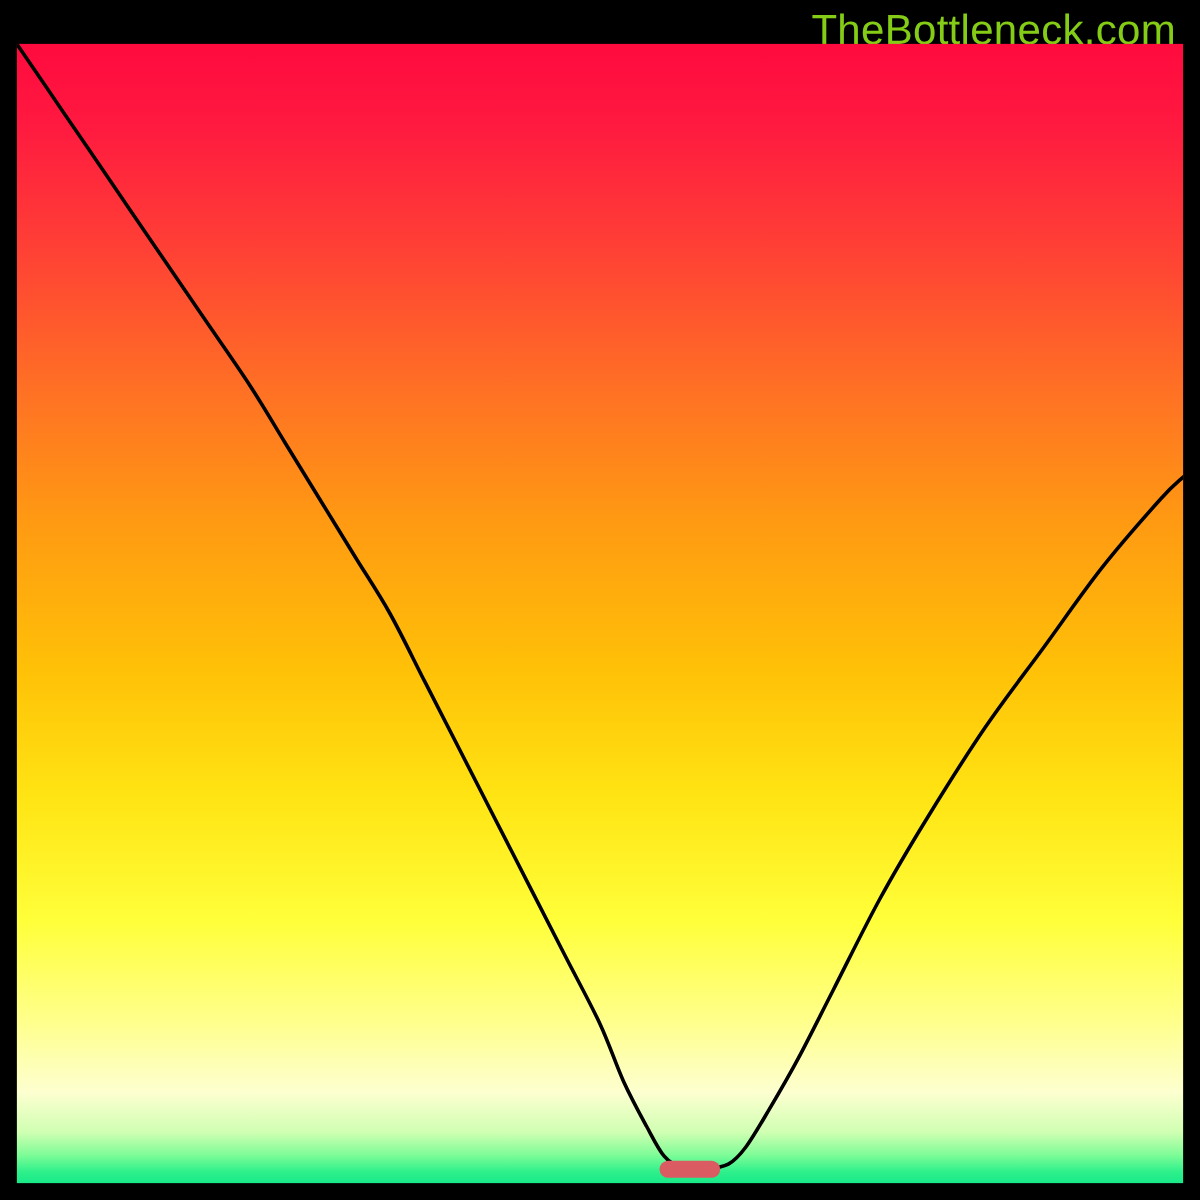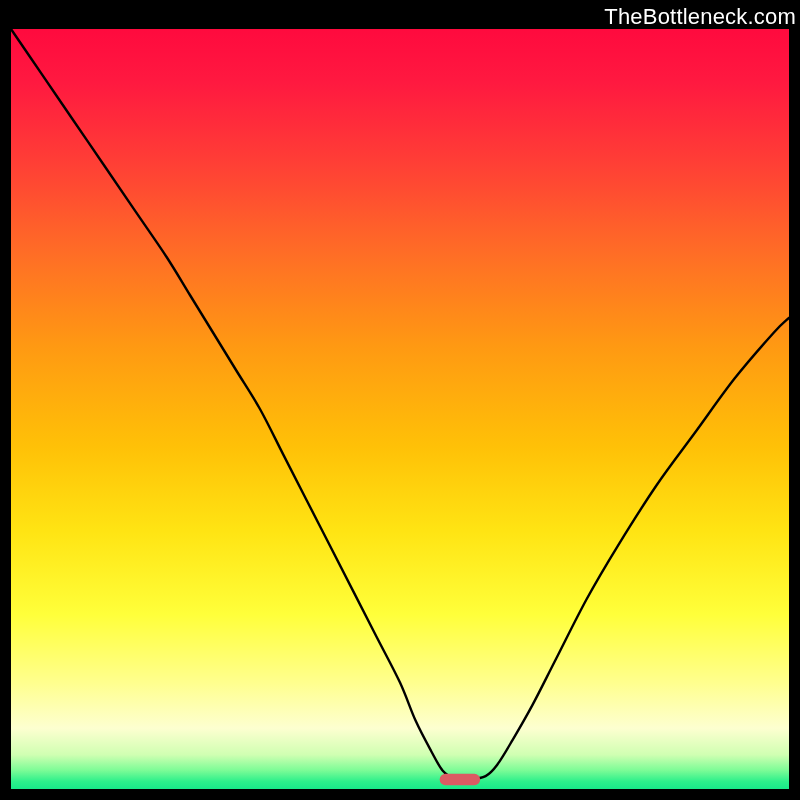--- a/index.html
+++ b/index.html
@@ -21,23 +21,23 @@
     position: absolute;
     left: 11px;
     top: 29px;
     width: 778px;
     height: 760px;
     overflow: hidden;
   }
   .watermark {
     position: absolute;
     top: 4px;
-    right: 4px;
-    color: #ffffff;
-    font-size: 22px;
+    right: 16px;
+    color: #84cc16;
+    font-size: 28px;
     font-weight: 500;
     letter-spacing: 0.2px;
   }
   svg { display: block; }
 </style>
 </head>
 <body>
 <div class="frame">
 
   <div class="watermark">TheBottleneck.com</div>

